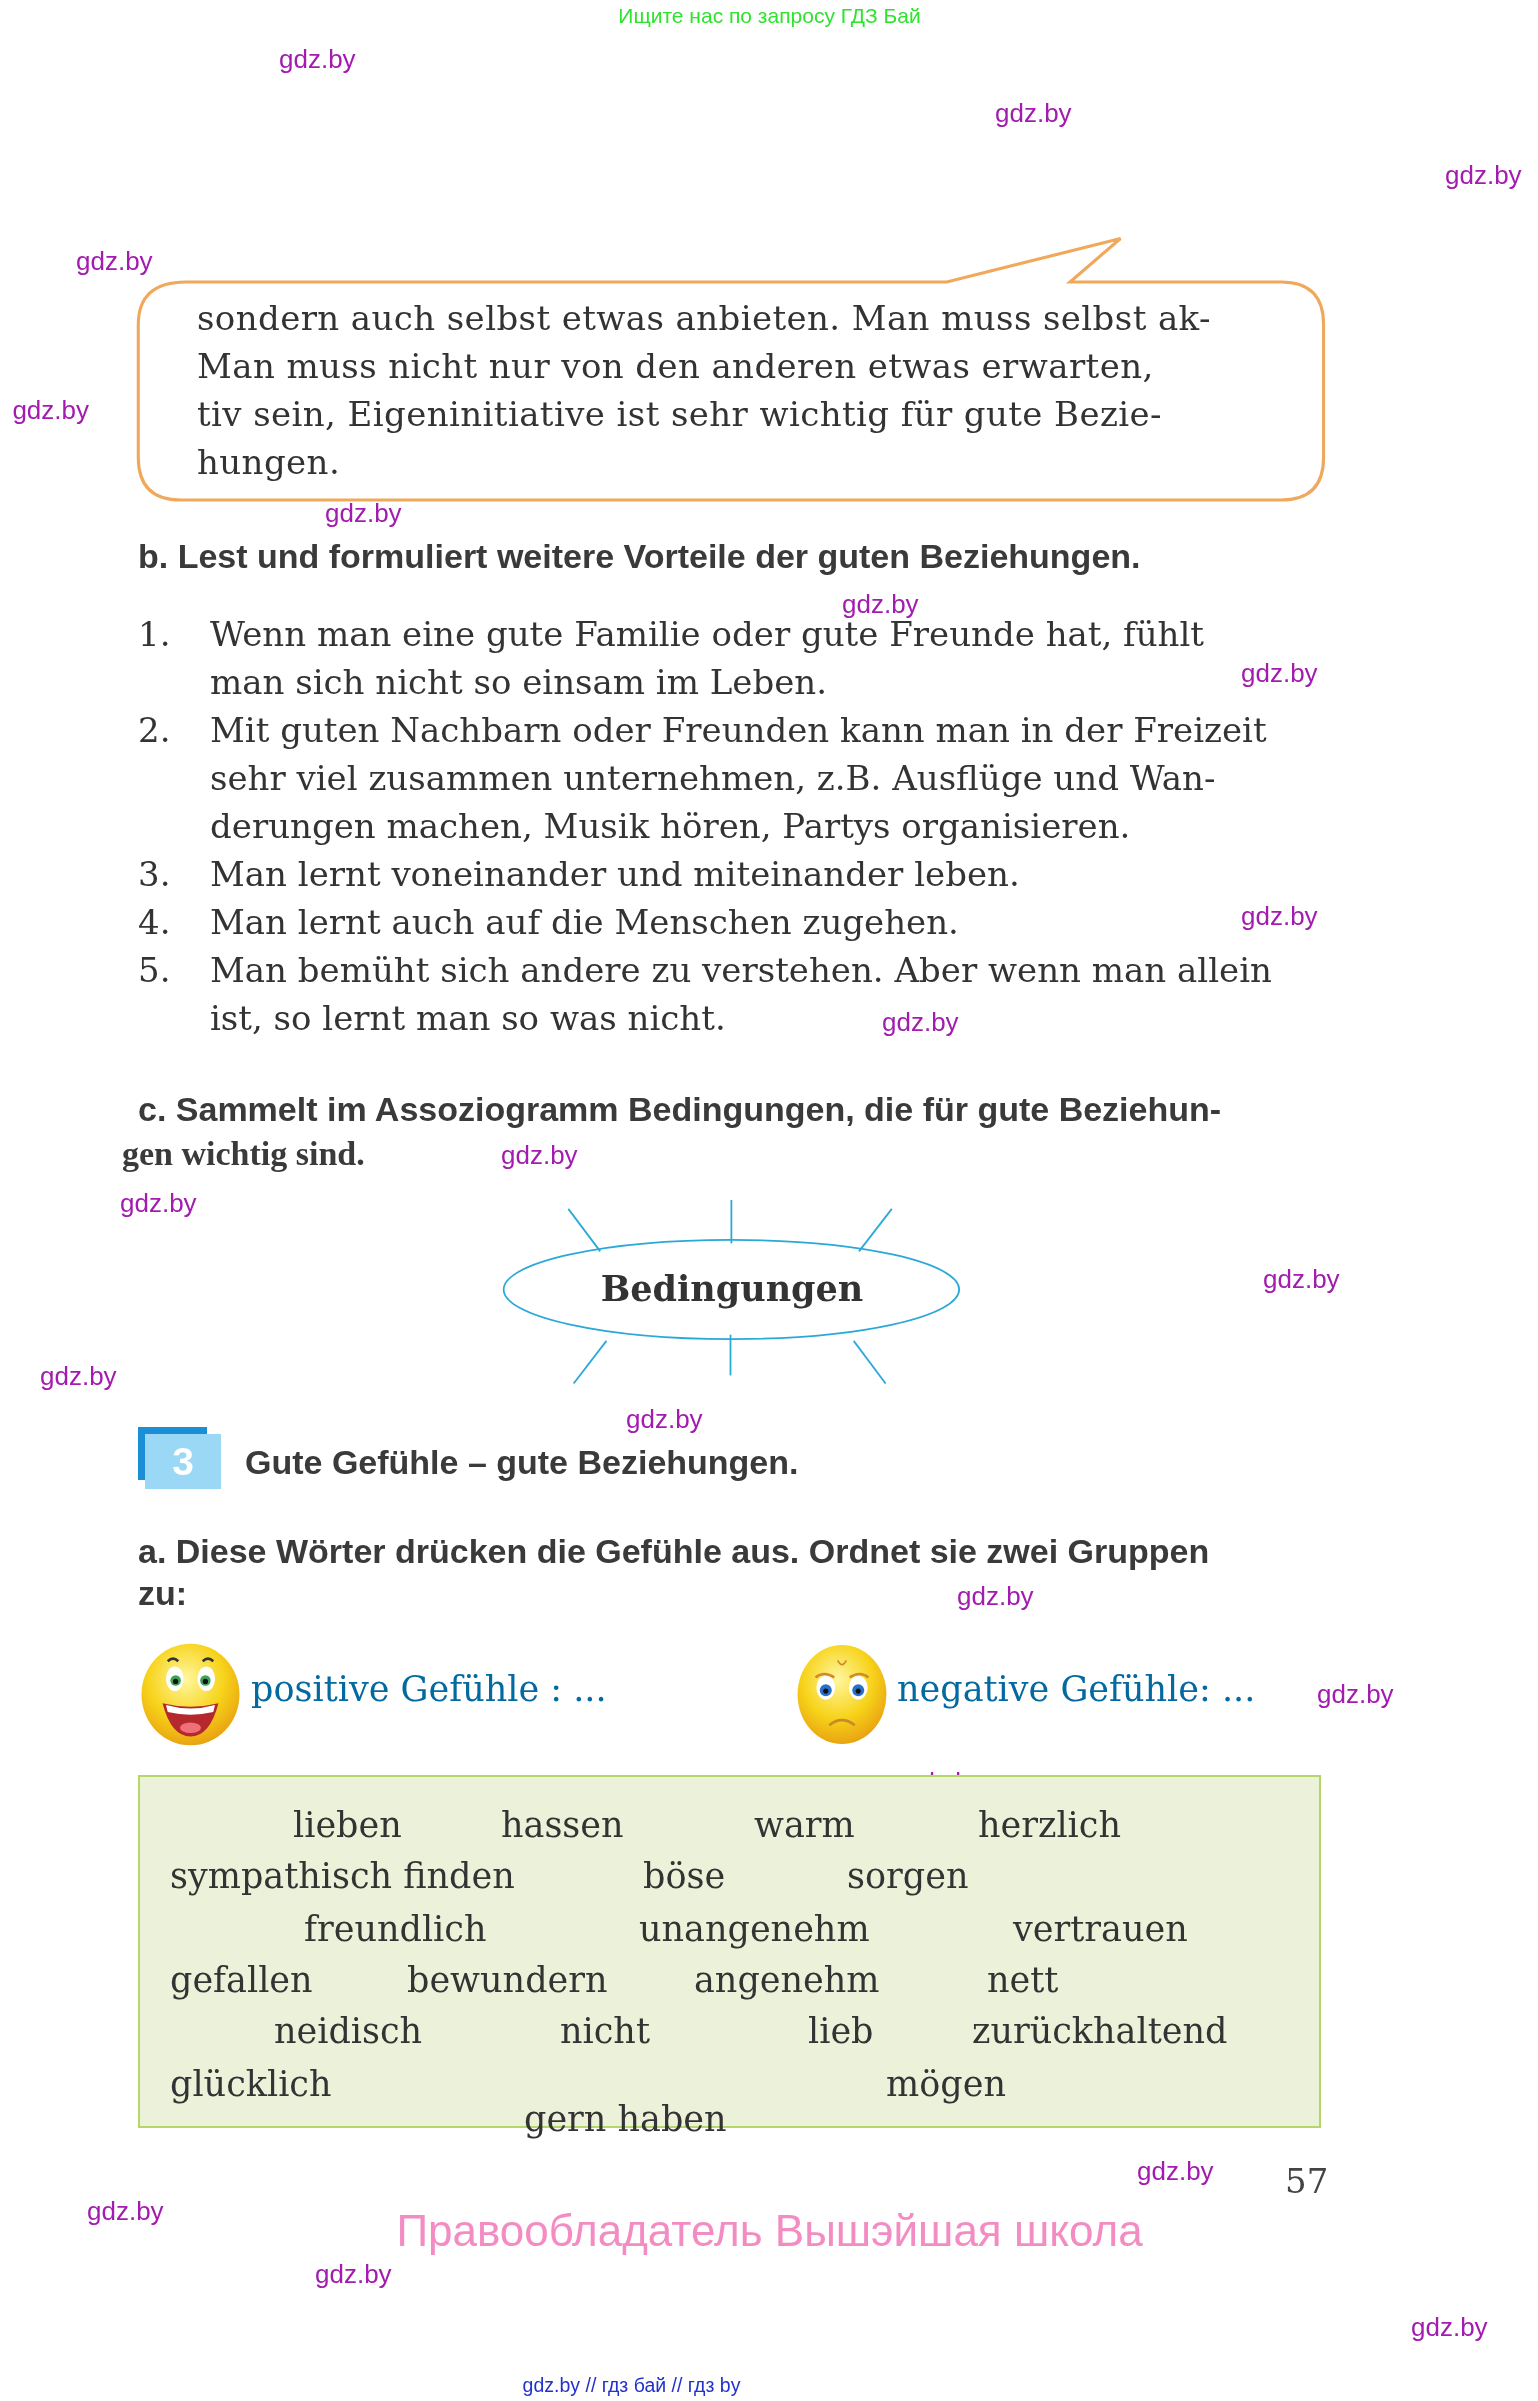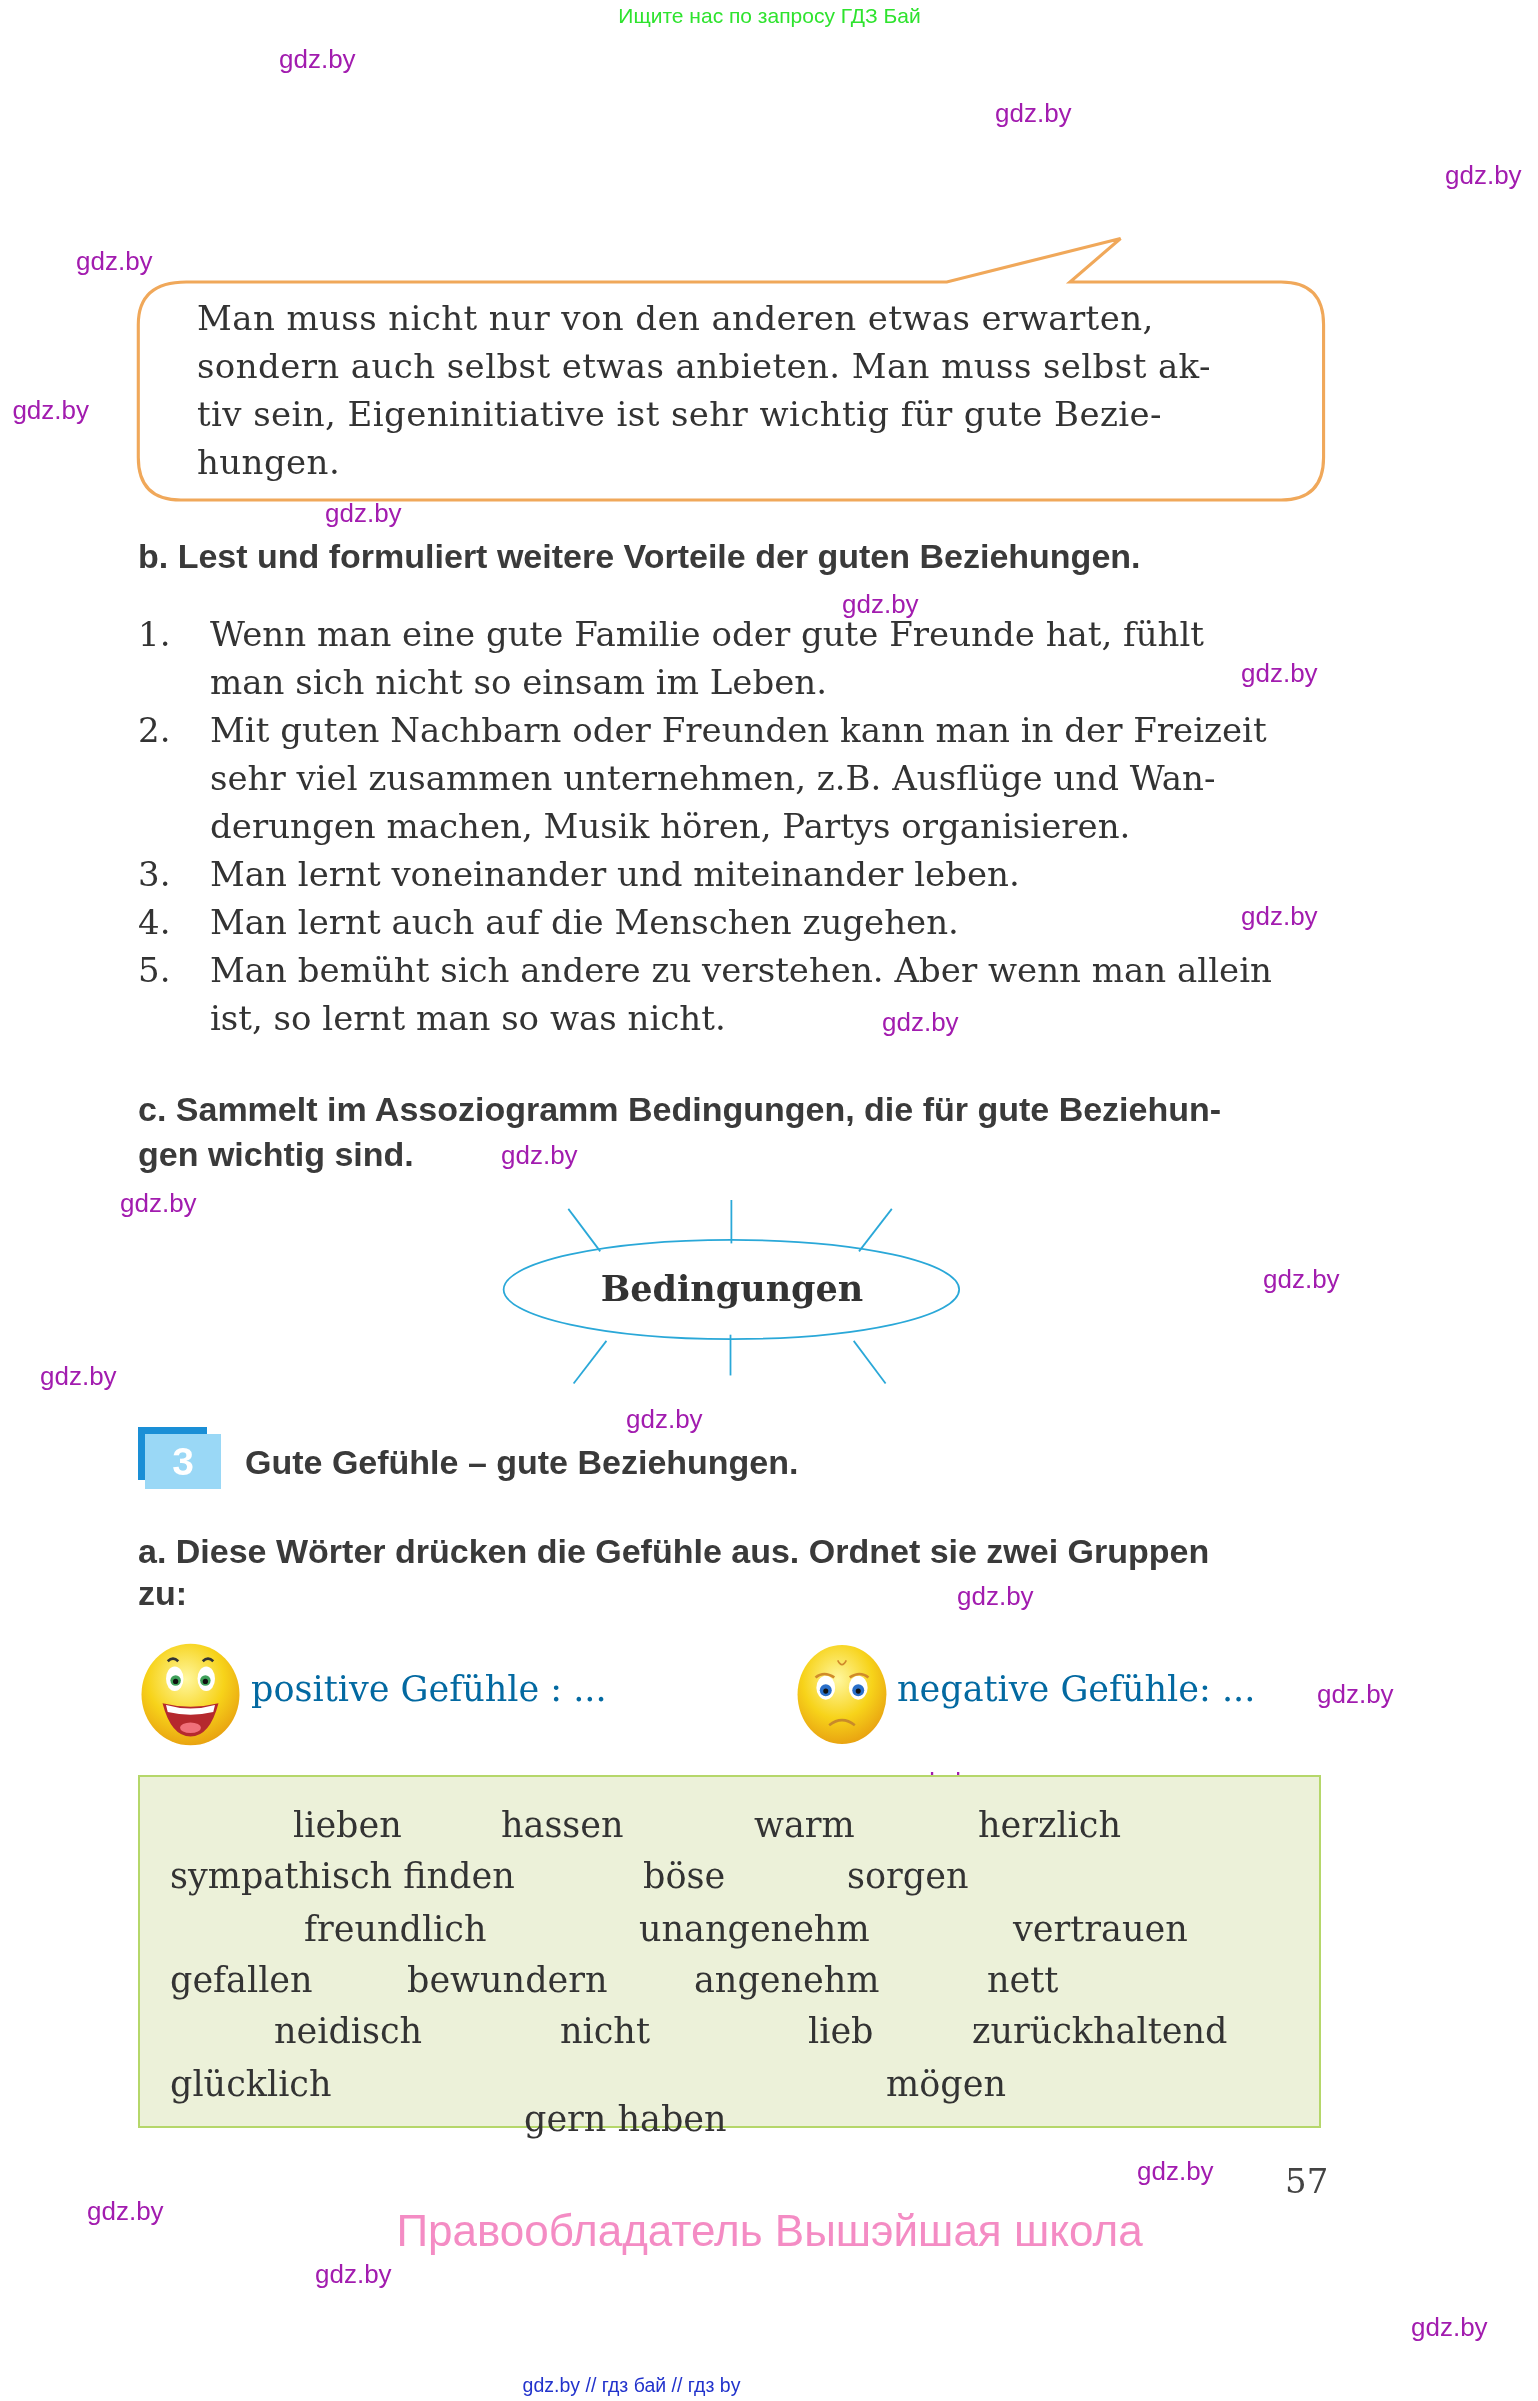--- a/index.html
+++ b/index.html
@@ -66,22 +66,22 @@
     <div class="wm" style="left: 1137px; top: 2156px;">gdz.by</div>
     <div class="wm" style="left: 87px; top: 2196px;">gdz.by</div>
     <div class="wm" style="left: 315px; top: 2259px;">gdz.by</div>
     <div class="wm" style="left: 1411px; top: 2312px;">gdz.by</div>
   </div>
 
 <svg class="bubble-svg" width="1539" height="532" viewBox="0 0 1736 600">
   <path d="M 210 318 L 1068 318 L 1264 269 L 1207 318 L 1445 318 Q 1493 318 1493 366 L 1493 516 Q 1493 564 1445 564 L 204 564 Q 156 564 156 516 L 156 366 Q 156 318 210 318 Z" fill="#ffffff" stroke="#f0a85a" stroke-width="3.5" stroke-linejoin="miter"></path>
 </svg>
 <div class="bubble-text">
+  <span class="ln">sondern auch selbst etwas anbieten. Man muss selbst ak-</span>
   <span class="ln">Man muss nicht nur von den anderen etwas erwarten,</span>
-  <span class="ln">sondern auch selbst etwas anbieten. Man muss selbst ak-</span>
   <span class="ln">tiv sein, Eigeninitiative ist sehr wichtig für gute Bezie-</span>
   <span class="ln">hungen.</span>
 </div>
 
 <div class="heading" style="left:138px; top:537px;">b. Lest und formuliert weitere Vorteile der guten Beziehungen.</div>
 
 <div class="list">
   <div class="item">
     <span class="num">1.</span>
     <span class="txt">
@@ -112,21 +112,21 @@
   <div class="item">
     <span class="num">5.</span>
     <span class="txt">
         <span>Man bemüht sich andere zu verstehen. Aber wenn man allein</span>
         <span>ist, so lernt man so was nicht.</span>
       </span>
   </div>
 </div>
 
 <div class="heading" style="left:138px; top:1090px;">c. Sammelt im Assoziogramm Bedingungen, die für gute Beziehun-</div>
-<div class="heading" style="left:138px; top:1135px;">gen wichtig sind.</div>
+<div class="heading" style="left:122px; top:1135px;font-family:Liberation Serif, serif;">gen wichtig sind.</div>
 
 <svg class="abs" style="left:0; top:0;" width="1539" height="1418" viewBox="0 0 1736 1600">
   <g stroke="#2aa8d8" stroke-width="2" fill="none">
     <line x1="825" y1="1354" x2="825" y2="1403"></line>
     <line x1="824" y1="1506" x2="824" y2="1552"></line>
     <line x1="641" y1="1364" x2="677" y2="1412"></line>
     <line x1="1006" y1="1364" x2="969" y2="1412"></line>
     <line x1="684" y1="1513" x2="647" y2="1561"></line>
     <line x1="963" y1="1513" x2="999" y2="1561"></line>
     <ellipse cx="825" cy="1455" rx="257" ry="56"></ellipse>

